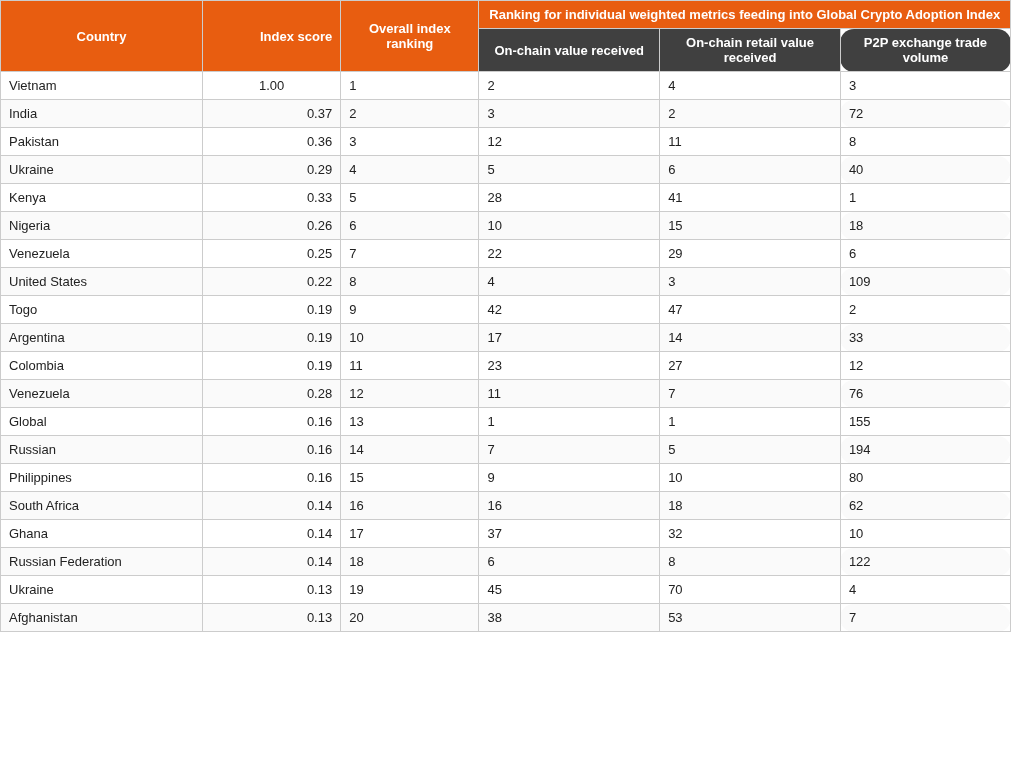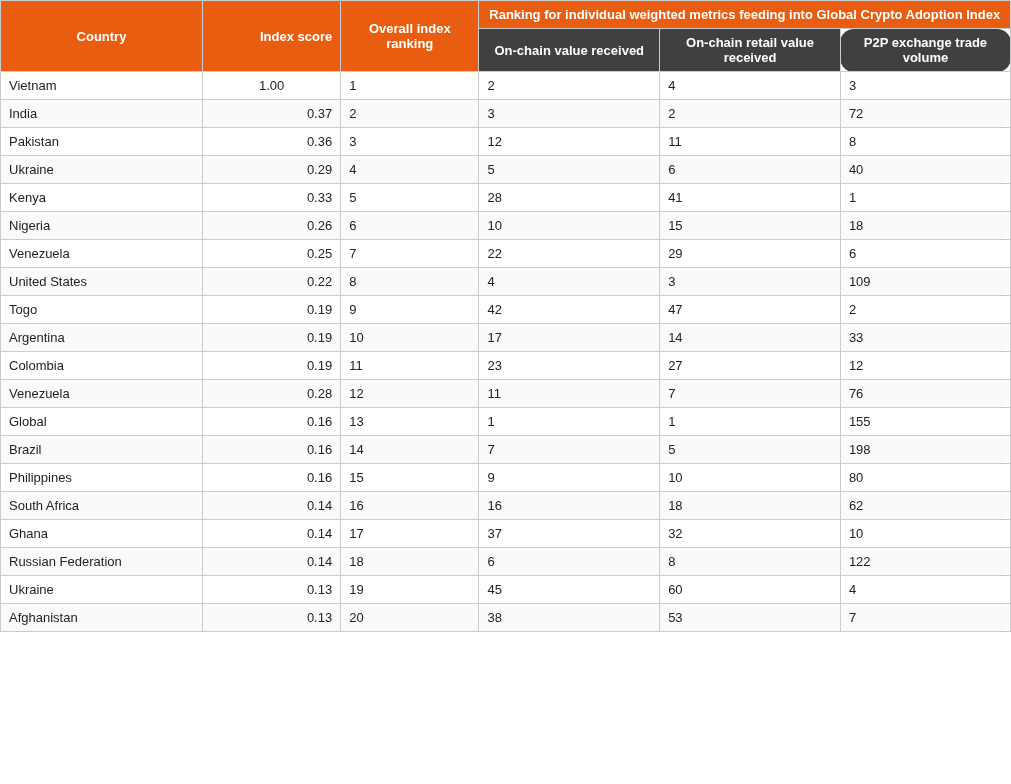--- a/index.html
+++ b/index.html
@@ -176,26 +176,26 @@
         </tr>
         <tr>
           <td class="col-country">Global</td>
           <td class="col-score" style="text-align:right">0.16</td>
           <td class="col-ranking rank-num">13</td>
           <td class="col-onchain-value">1</td>
           <td class="col-onchain-retail">1</td>
           <td class="col-p2p">155</td>
         </tr>
         <tr>
-          <td class="col-country">Brazil</td>
+          <td class="col-country">Russian</td>
           <td class="col-score" style="text-align:right">0.16</td>
           <td class="col-ranking rank-num">14</td>
           <td class="col-onchain-value">7</td>
           <td class="col-onchain-retail">5</td>
-          <td class="col-p2p">198</td>
+          <td class="col-p2p">194</td>
         </tr>
         <tr>
           <td class="col-country">Philippines</td>
           <td class="col-score" style="text-align:right">0.16</td>
           <td class="col-ranking rank-num">15</td>
           <td class="col-onchain-value">9</td>
           <td class="col-onchain-retail">10</td>
           <td class="col-p2p">80</td>
         </tr>
         <tr>
@@ -220,21 +220,21 @@
           <td class="col-ranking rank-num">18</td>
           <td class="col-onchain-value">6</td>
           <td class="col-onchain-retail">8</td>
           <td class="col-p2p">122</td>
         </tr>
         <tr>
           <td class="col-country">Ukraine</td>
           <td class="col-score" style="text-align:right">0.13</td>
           <td class="col-ranking rank-num">19</td>
           <td class="col-onchain-value">45</td>
-          <td class="col-onchain-retail">60</td>
+          <td class="col-onchain-retail">70</td>
           <td class="col-p2p">4</td>
         </tr>
         <tr>
           <td class="col-country">Afghanistan</td>
           <td class="col-score" style="text-align:right">0.13</td>
           <td class="col-ranking rank-num">20</td>
           <td class="col-onchain-value">38</td>
           <td class="col-onchain-retail">53</td>
           <td class="col-p2p">7</td>
         </tr>

